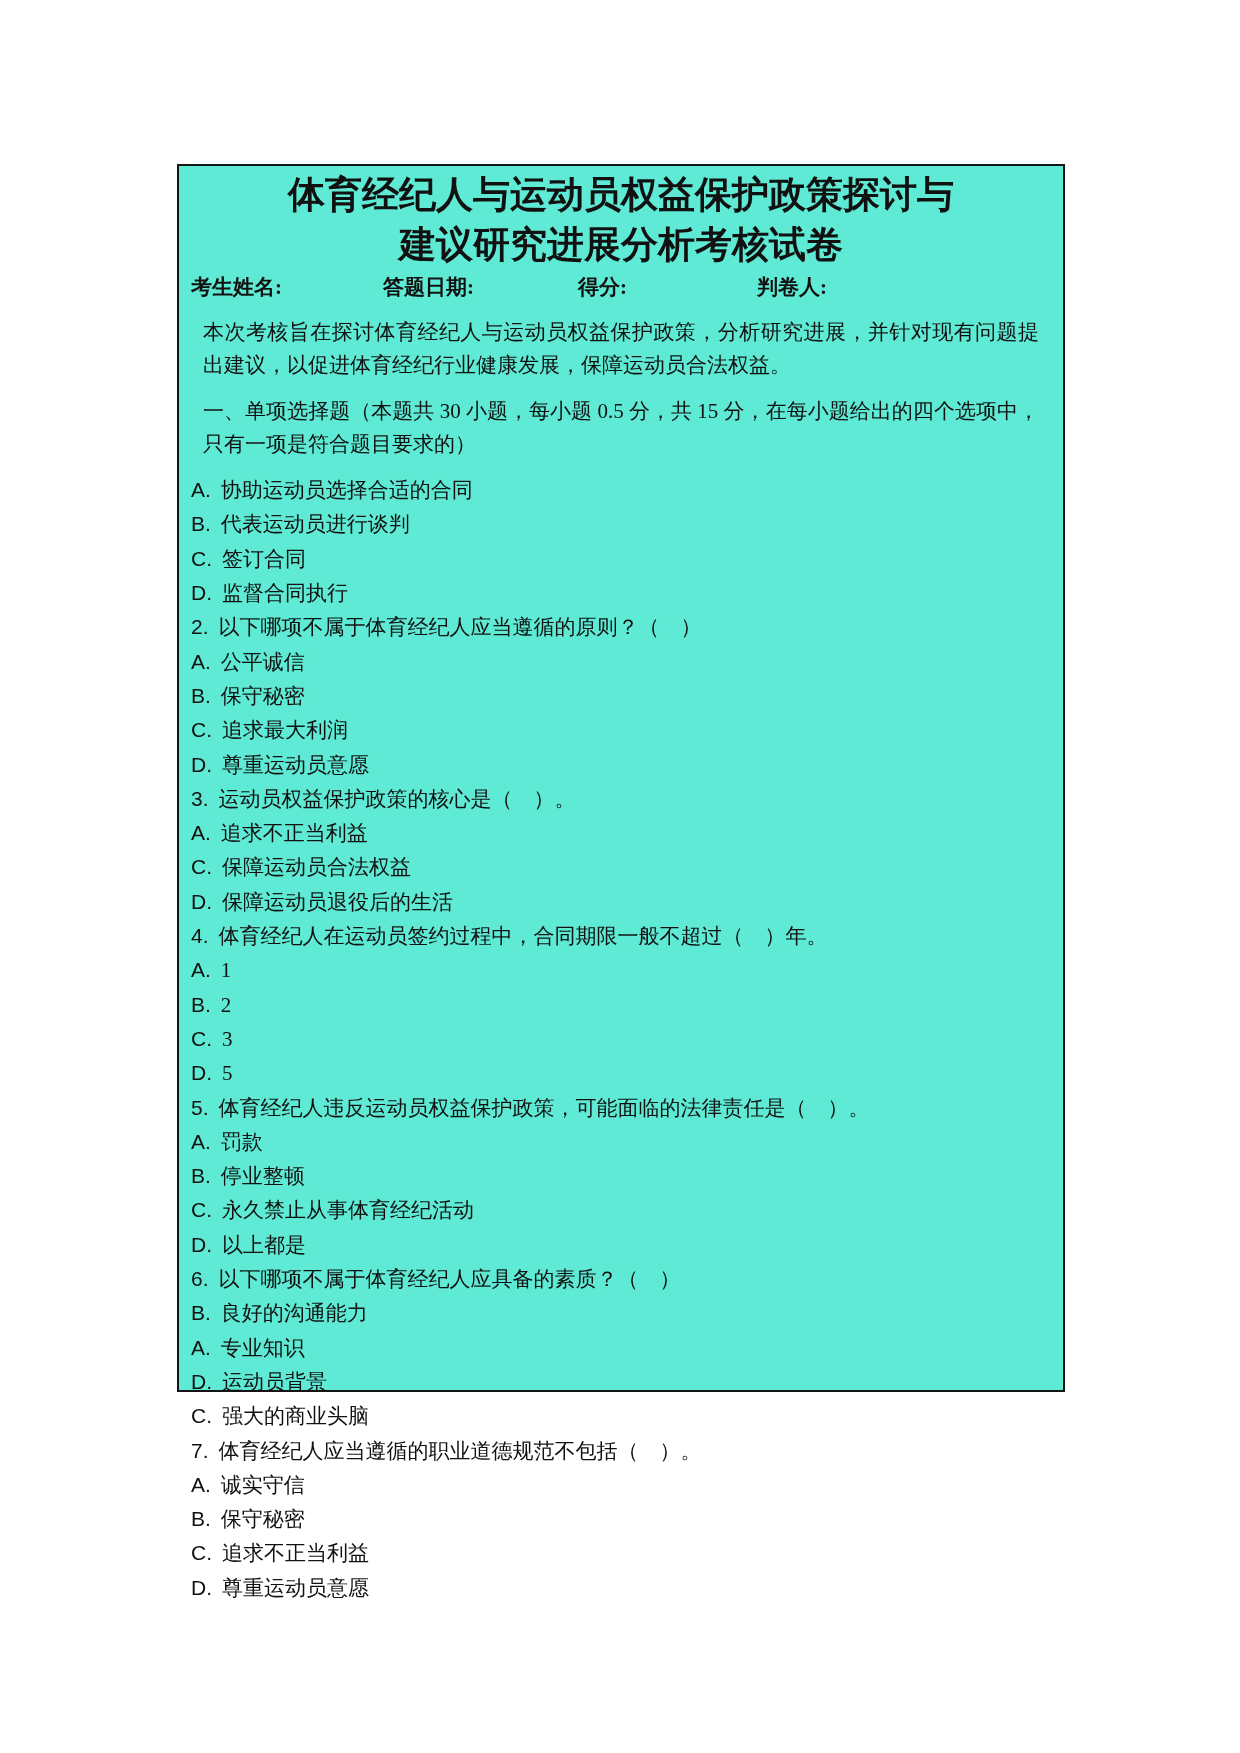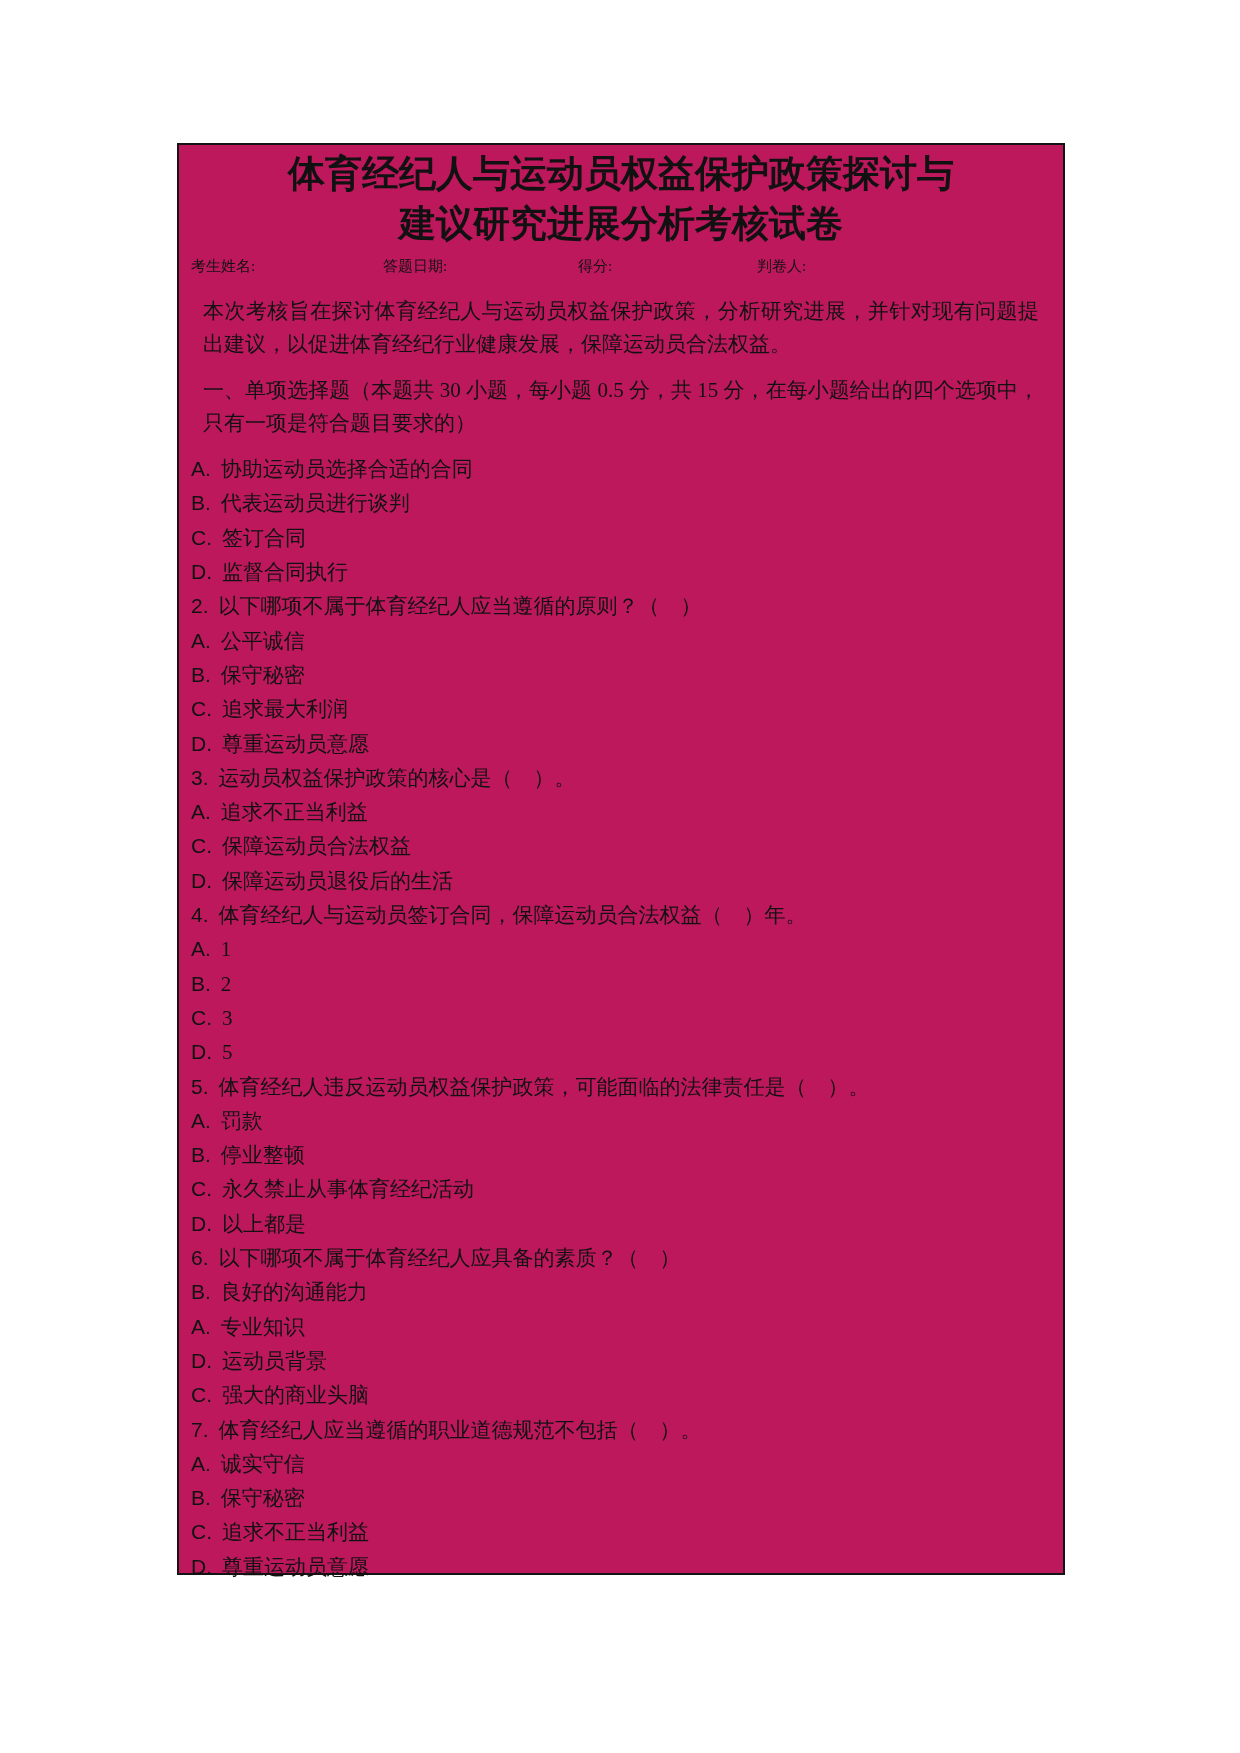--- a/index.html
+++ b/index.html
@@ -10,42 +10,42 @@
     color: #111111;
   }
   .page {
     position: relative;
     width: 1240px; height: 1753px;
     background: #ffffff;
     overflow: hidden;
   }
   .sheet {
     position: absolute;
-    left: 177px; top: 143px;
-    width: 888px; height: 1432px;
+    left: 177px; top: 164px;
+    width: 888px; height: 1228px;
     border: 2px solid #141414;
     box-sizing: border-box;
-    background: #be185d;
+    background: #5eead4;
   }
   .inner {
     padding: 2px 12px 0 12px;
   }
   .title {
     text-align: center;
     font-weight: bold;
     font-size: 37px;
     line-height: 50px;
     margin: 2px 0 0 0;
   }
   .meta-row {
     position: relative;
     height: 34px;
-    font-size: 15px;
+    font-size: 21px;
     line-height: 34px;
-    font-weight: normal;
+    font-weight: bold;
   }
   .meta-row span { position: absolute; top: 0; white-space: nowrap; }
   .meta-name   { left: 0px; }
   .meta-date   { left: 192px; }
   .meta-score  { left: 387px; }
   .meta-grader { left: 566px; }
   .bodytext {
     font-size: 21px;
     line-height: 33.3px;
   }
@@ -88,21 +88,21 @@
             <div class="line"><span class="lbl">D.</span><span>监督合同执行</span></div>
             <div class="line"><span class="lbl">2.</span><span>以下哪项不属于体育经纪人应当遵循的原则？（　）</span></div>
             <div class="line"><span class="lbl">A.</span><span>公平诚信</span></div>
             <div class="line"><span class="lbl">B.</span><span>保守秘密</span></div>
             <div class="line"><span class="lbl">C.</span><span>追求最大利润</span></div>
             <div class="line"><span class="lbl">D.</span><span>尊重运动员意愿</span></div>
             <div class="line"><span class="lbl">3.</span><span>运动员权益保护政策的核心是（　）。</span></div>
             <div class="line"><span class="lbl">A.</span><span>追求不正当利益</span></div>
             <div class="line"><span class="lbl">C.</span><span>保障运动员合法权益</span></div>
             <div class="line"><span class="lbl">D.</span><span>保障运动员退役后的生活</span></div>
-            <div class="line"><span class="lbl">4.</span><span>体育经纪人与运动员签订合同，保障运动员合法权益（　）年。</span></div>
+            <div class="line"><span class="lbl">4.</span><span>体育经纪人在运动员签约过程中，合同期限一般不超过（　）年。</span></div>
             <div class="line"><span class="lbl">A.</span><span>1</span></div>
             <div class="line"><span class="lbl">B.</span><span>2</span></div>
             <div class="line"><span class="lbl">C.</span><span>3</span></div>
             <div class="line"><span class="lbl">D.</span><span>5</span></div>
             <div class="line"><span class="lbl">5.</span><span>体育经纪人违反运动员权益保护政策，可能面临的法律责任是（　）。</span></div>
             <div class="line"><span class="lbl">A.</span><span>罚款</span></div>
             <div class="line"><span class="lbl">B.</span><span>停业整顿</span></div>
             <div class="line"><span class="lbl">C.</span><span>永久禁止从事体育经纪活动</span></div>
             <div class="line"><span class="lbl">D.</span><span>以上都是</span></div>
             <div class="line"><span class="lbl">6.</span><span>以下哪项不属于体育经纪人应具备的素质？（　）</span></div>

